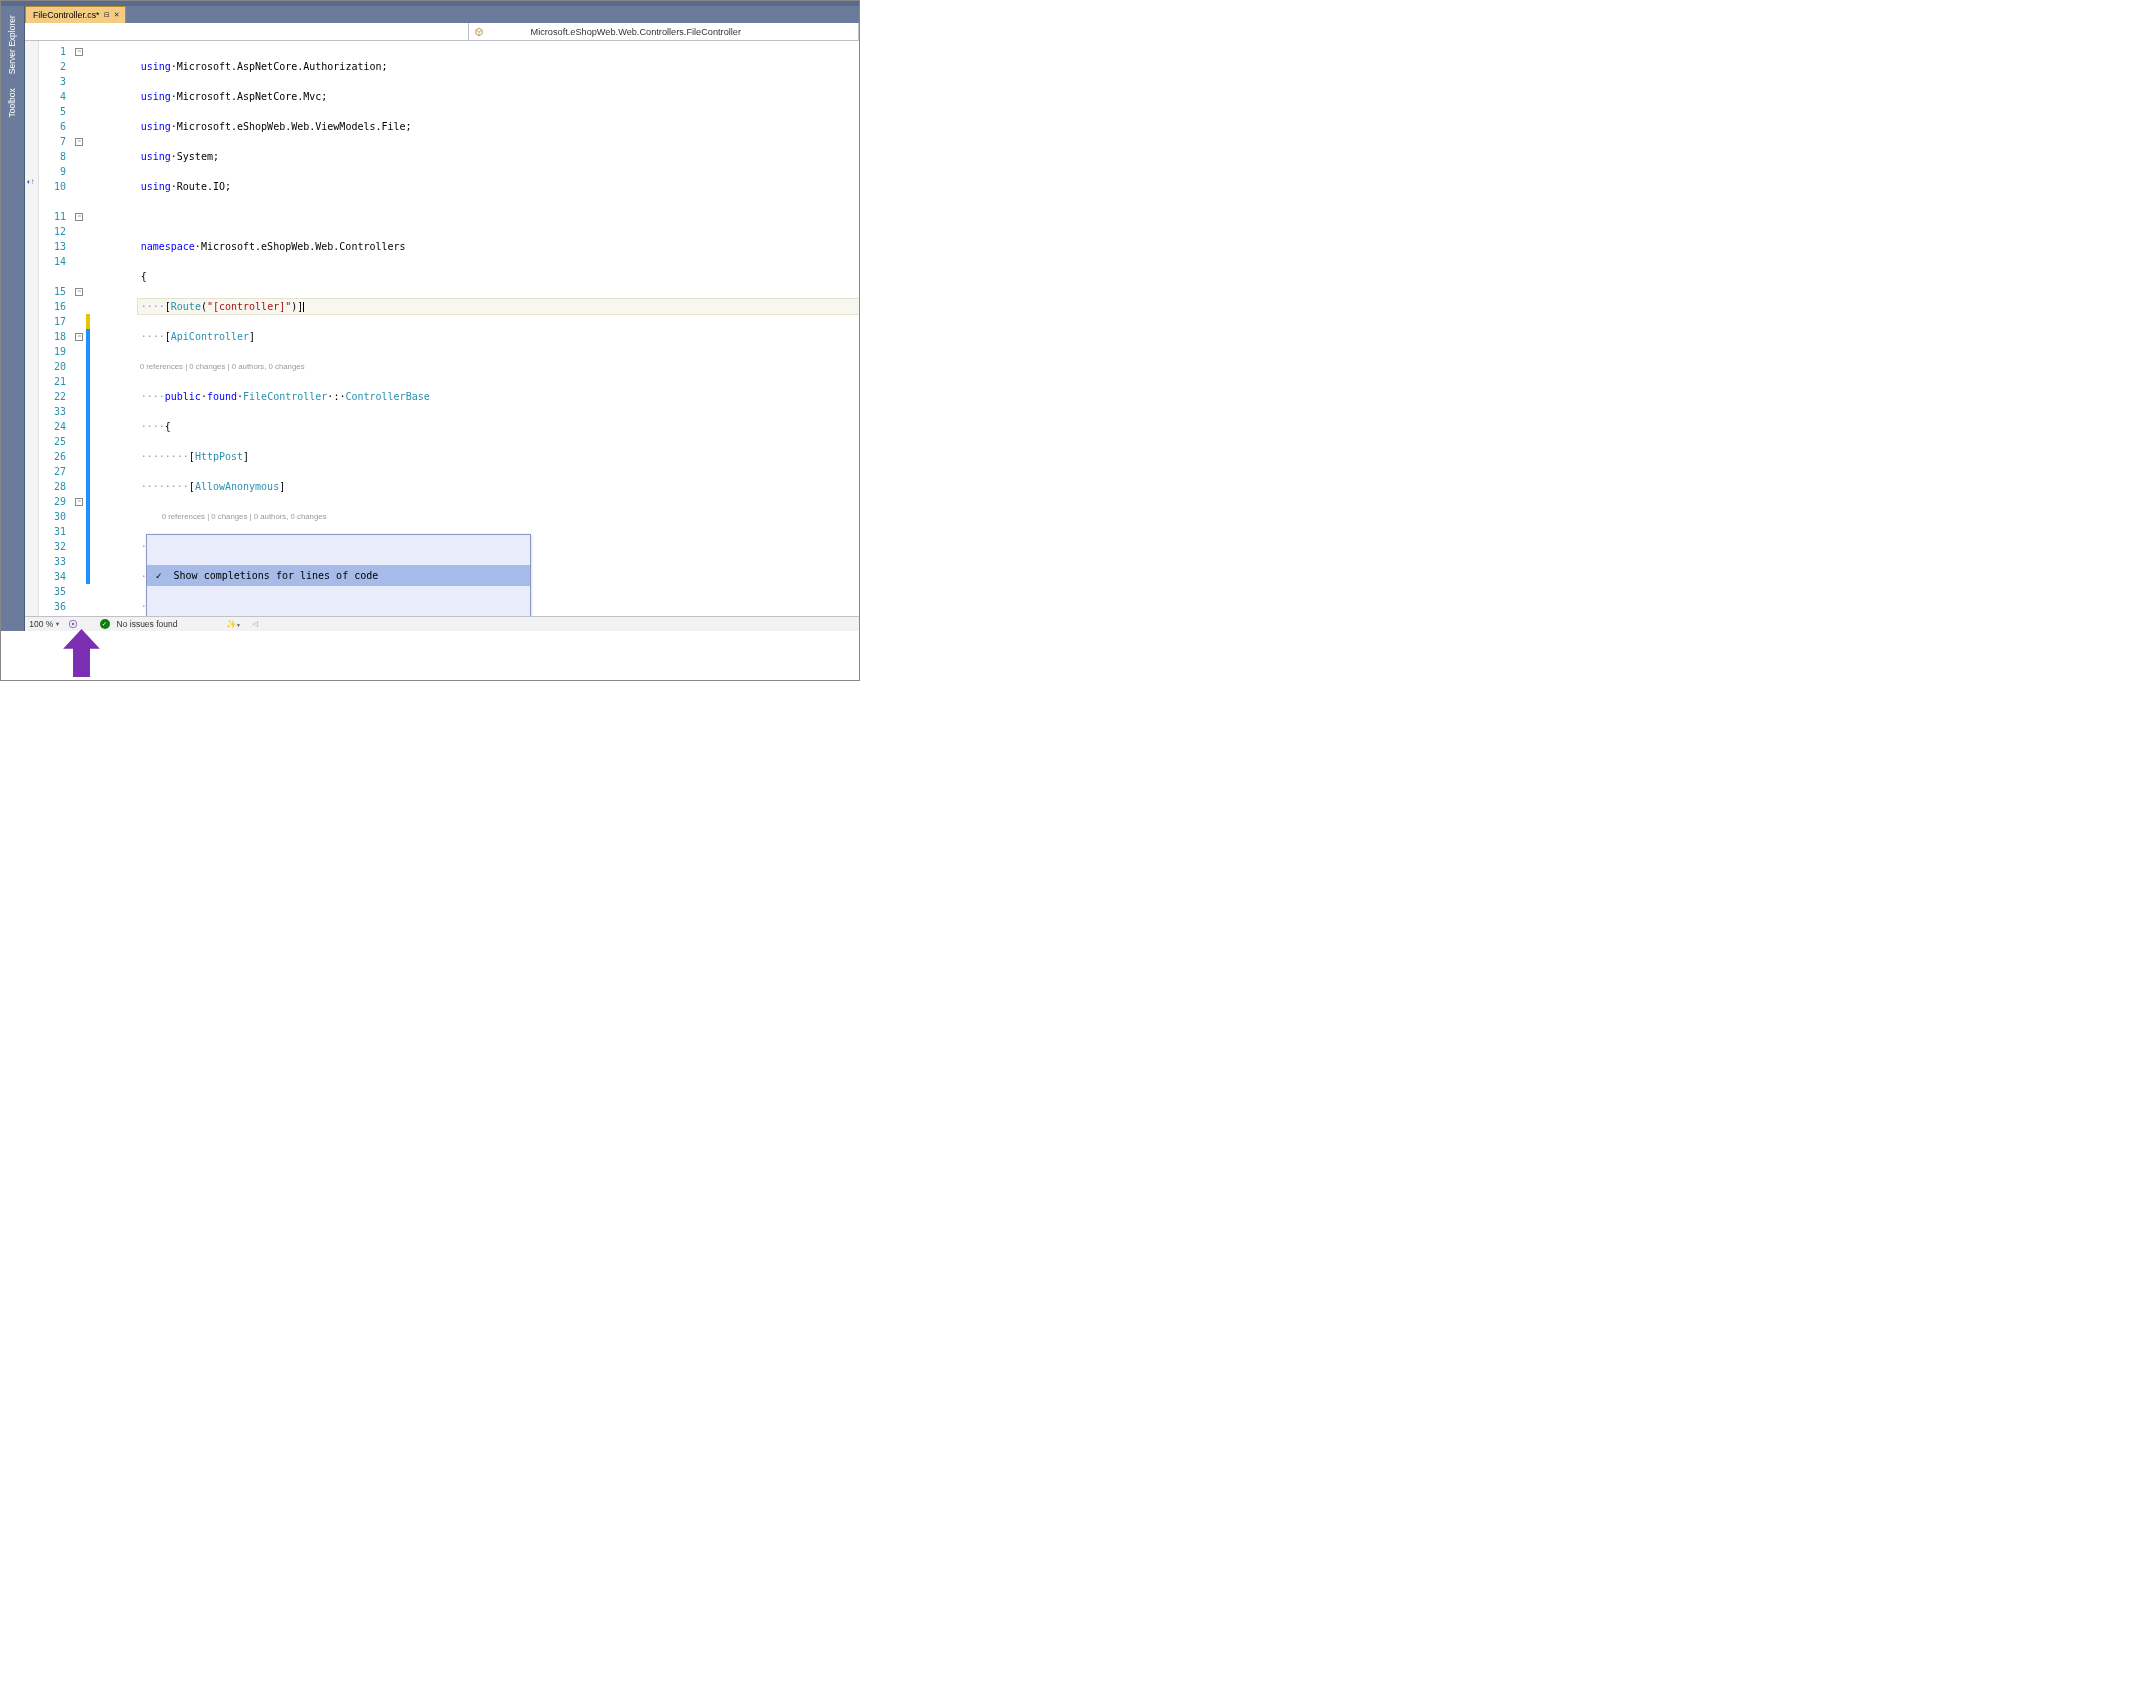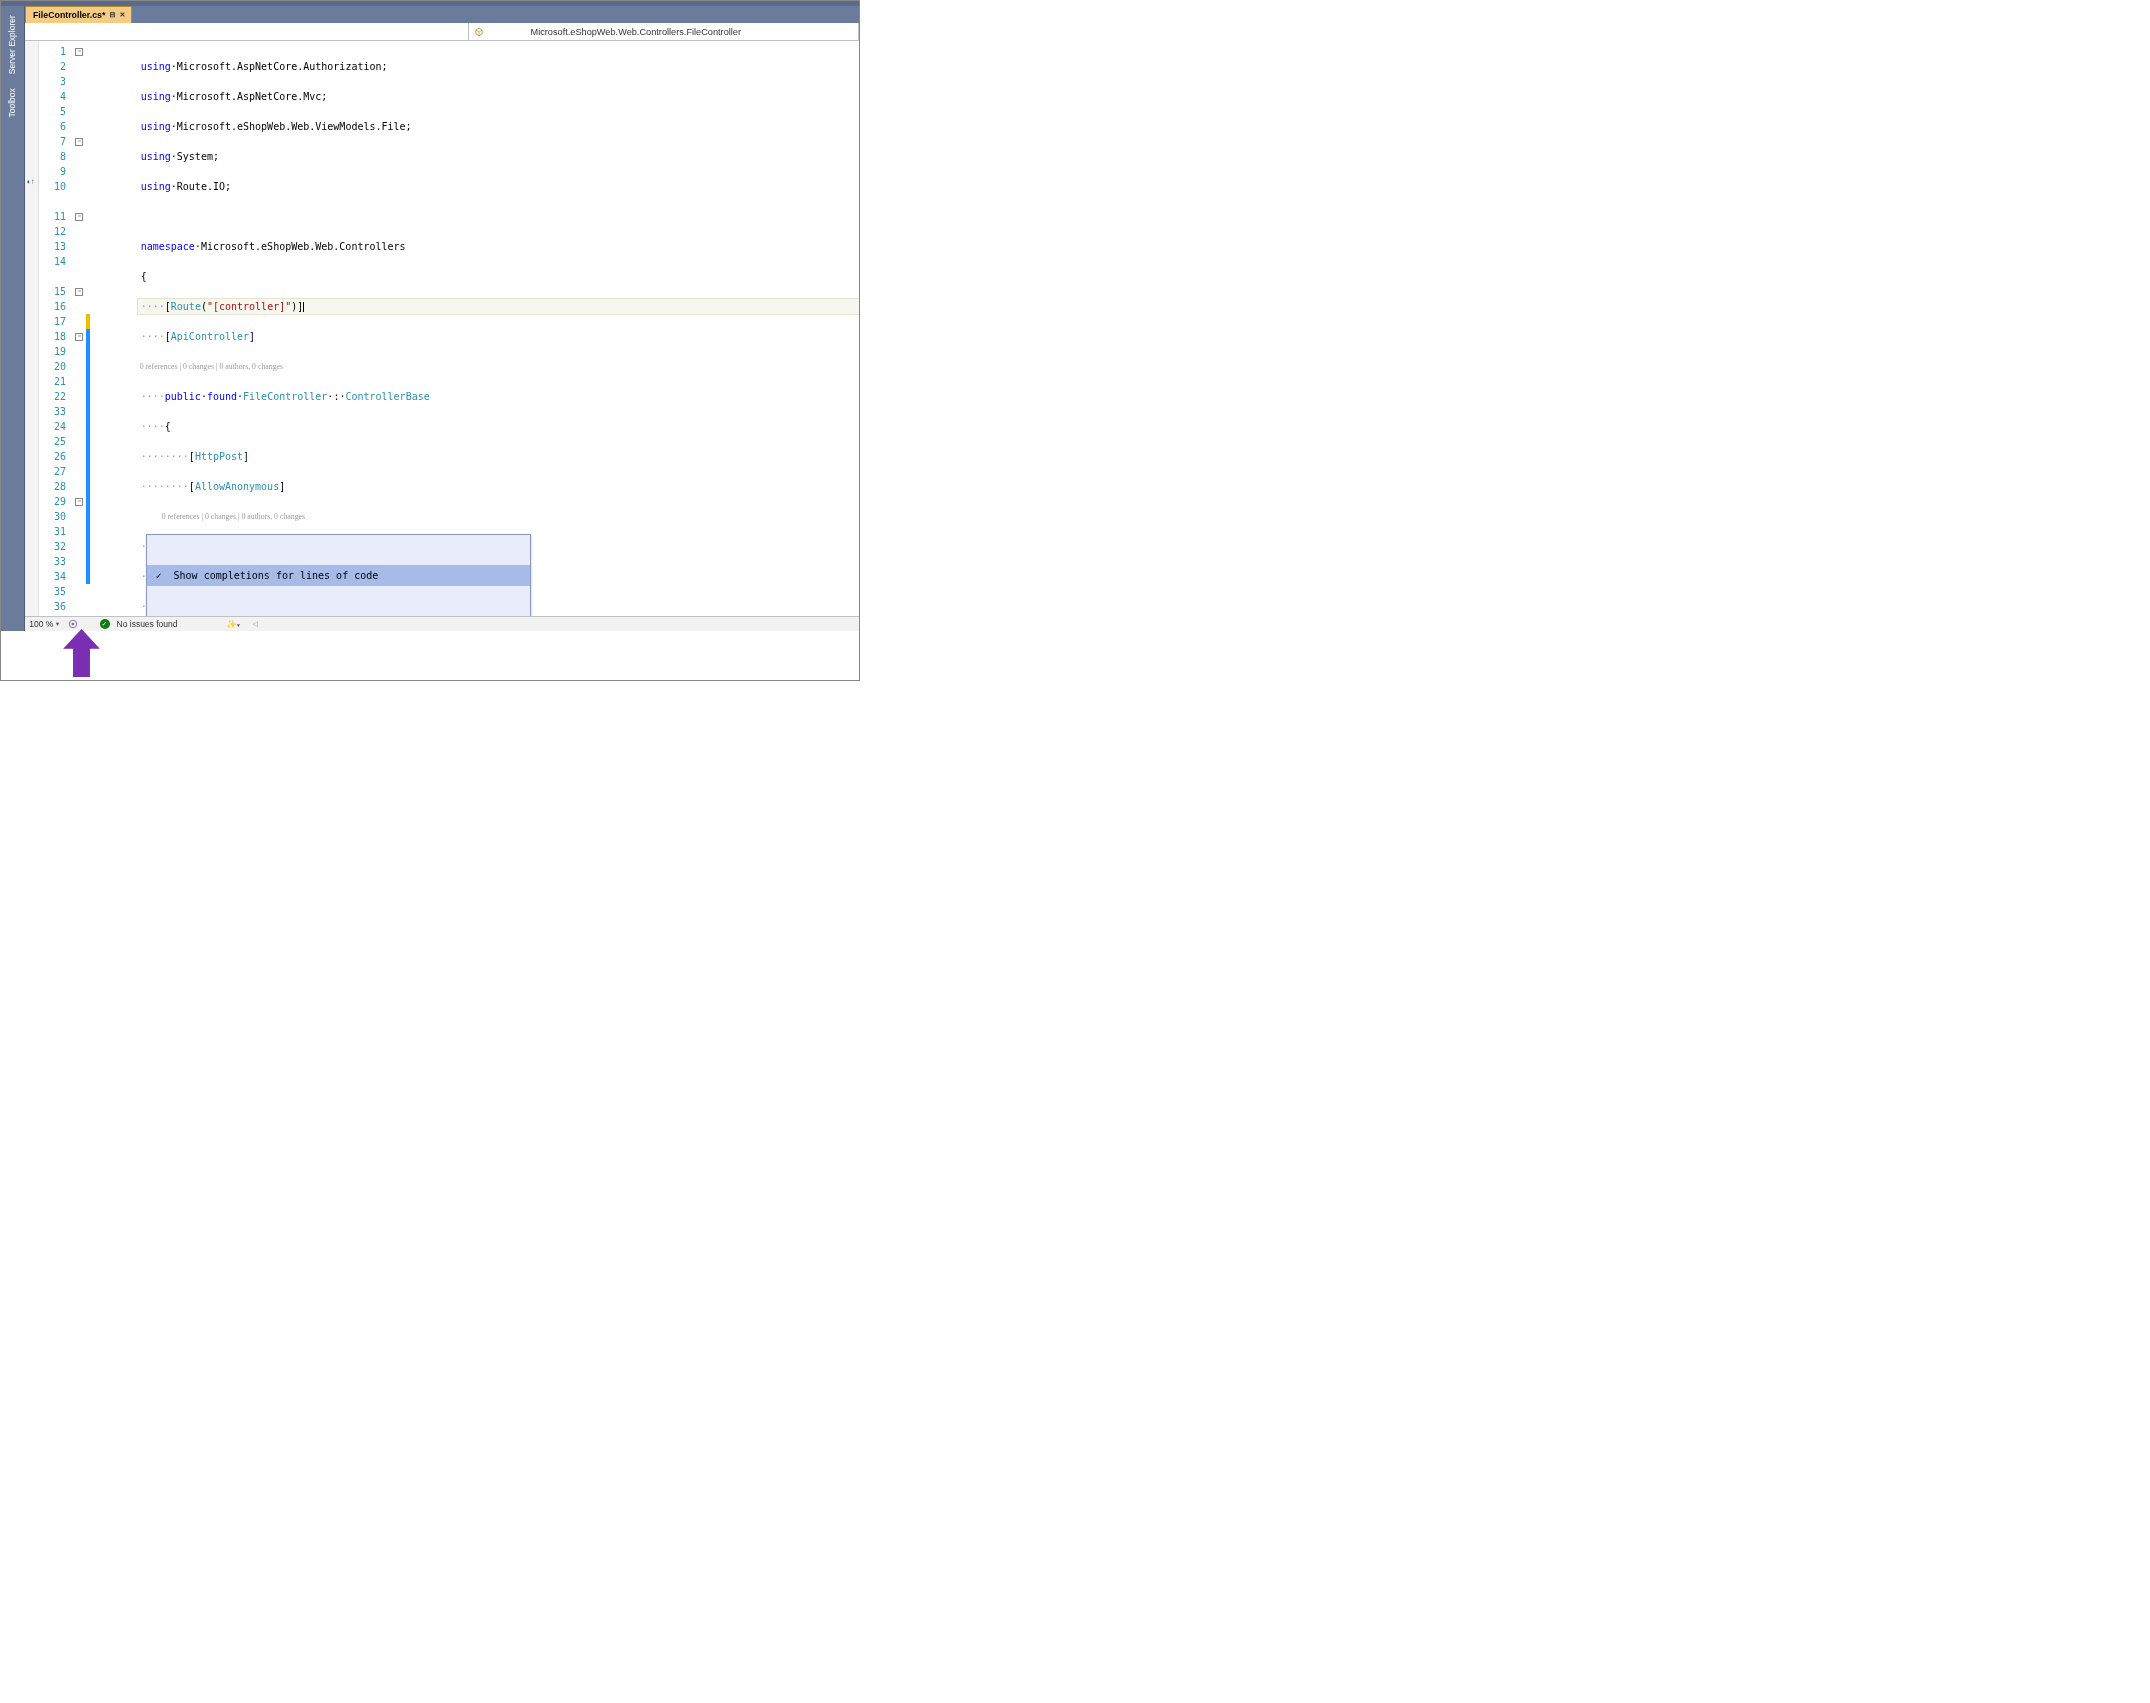--- a/index.html
+++ b/index.html
@@ -58,21 +58,20 @@
   .doc-tab {
     background: #F5CC84;
     color: #000;
     display: flex;
     align-items: center;
     padding: 0 5.6px 0 7px;
     border: 0.7px solid #b58a2b;
     border-bottom: none;
     gap: 4.2px;
     font-size: 8.8px;
-    font-weight: bold;
   }
   .pin-icon, .close-icon {
     font-size: 7px;
     color: #333;
     cursor: pointer;
   }
   
   .nav-bar {
     height: 18.4px;
     display: flex;
@@ -171,21 +170,21 @@
     font-family: Consolas, monospace;
     font-size: 10px;
     line-height: 15px;
     white-space: pre;
     overflow: hidden;
     position: relative;
   }
   .code-line { height: 15px; padding-left: 2.8px; margin-left: 48px; }
   .code-line.current { background: #f7f7f0; outline: 0.7px solid #e4e4d0; }
   .codelens {
-    font-family: Liberation Serif, serif;
+    font-family: Liberation Sans, sans-serif;
     font-size: 7.8px;
     color: #9a9a9a;
     height: 15px;
     padding-left: 2.8px;
     display: flex;
     align-items: flex-end;
   }
   .k { color: #0000FF; }
   .t { color: #2B91AF; }
   .s { color: #A31515; }

